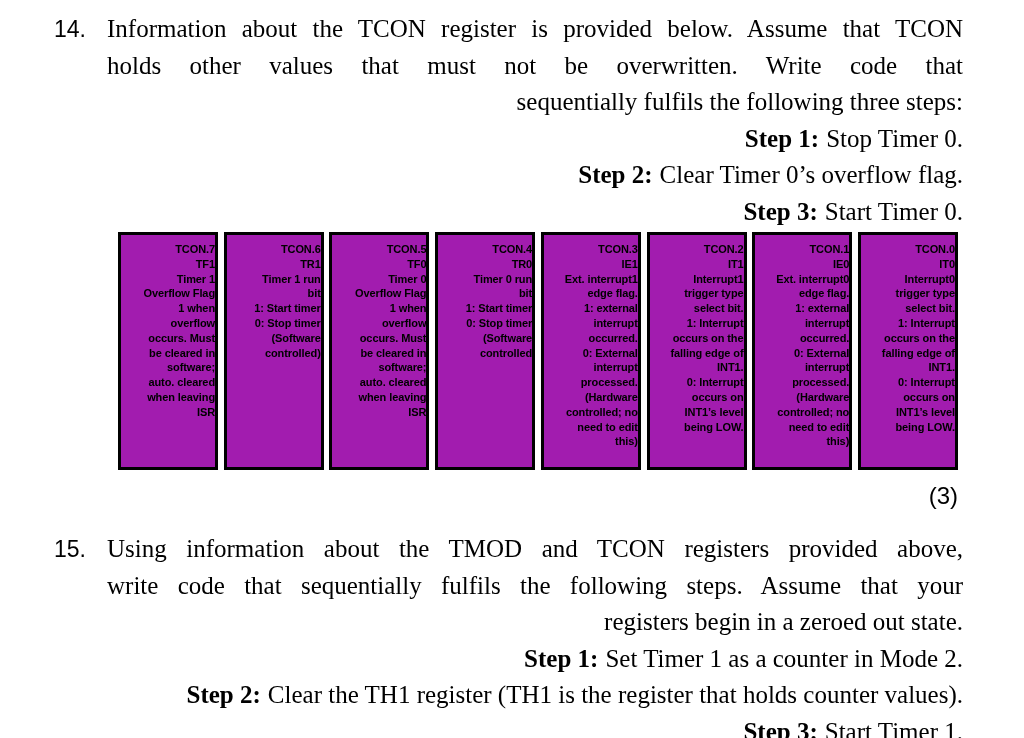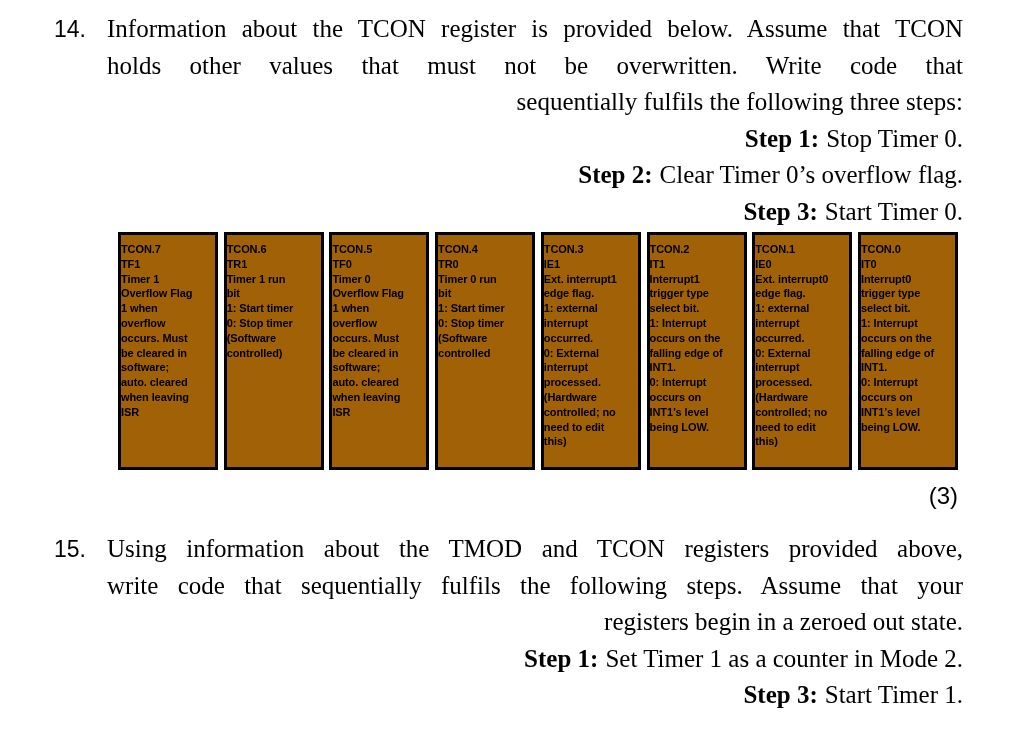--- a/index.html
+++ b/index.html
@@ -61,23 +61,23 @@
     width: 840px;
     height: 238px;
     display: flex;
     justify-content: space-between;
   }
   .bit-box {
     box-sizing: border-box;
     width: 100px;
     height: 238px;
     border: 3px solid #000000;
-    background: #a16207;
+    background: #a21caf;
     padding: 7px 0;
-    text-align: left;
+    text-align: right;
     font-weight: bold;
     font-size: 11px;
     line-height: 14.8px;
     letter-spacing: -0.1px;
     overflow: hidden;
   }
   .bit-line { white-space: nowrap; }
 </style>
 </head>
 <body>
@@ -208,16 +208,17 @@
   </div>
 
   <div class="marks">(3)</div>
 
   <div class="q-number" id="q15-num">15.</div>
   <div class="q-body" id="q15-body">
     <div class="jline">Using information about the TMOD and TCON registers provided above,</div>
     <div class="jline">write code that sequentially fulfils the following steps. Assume that your</div>
     <div class="lline">registers begin in a zeroed out state.</div>
     <div class="lline"><span class="step-label">Step 1:</span><span class="step-text">Set Timer 1 as a counter in Mode 2.</span></div>
+    <div class="lline"><span class="step-label">Step 2:</span><span class="step-text">Clear the TH1 register (TH1 is the register that holds counter values).</span></div>
     <div class="lline"><span class="step-label">Step 3:</span><span class="step-text">Start Timer 1.</span></div>
   </div>
 
 </div>
 
 </body></html>

